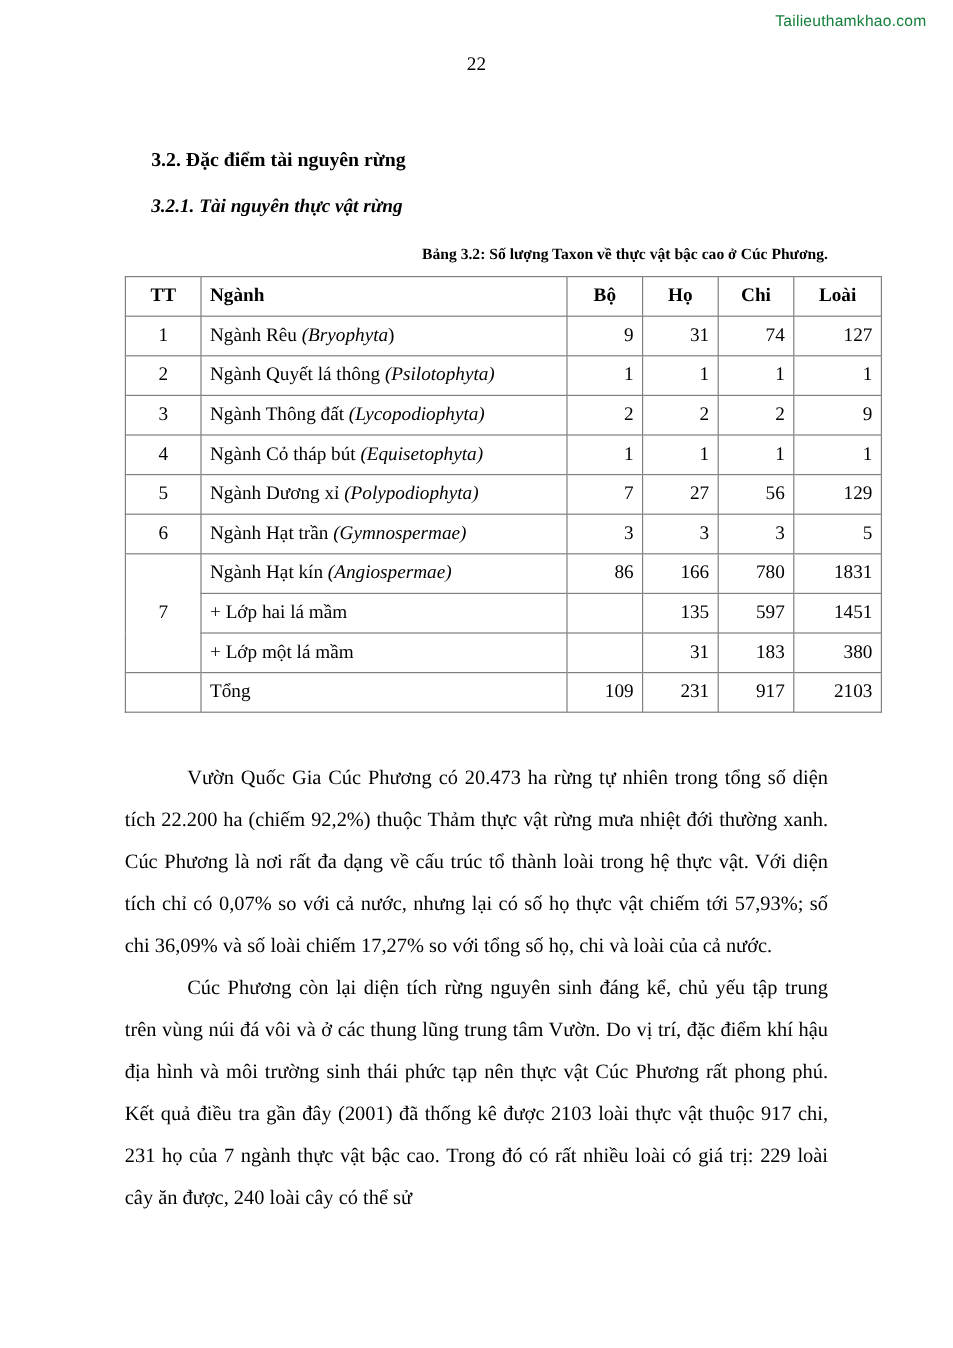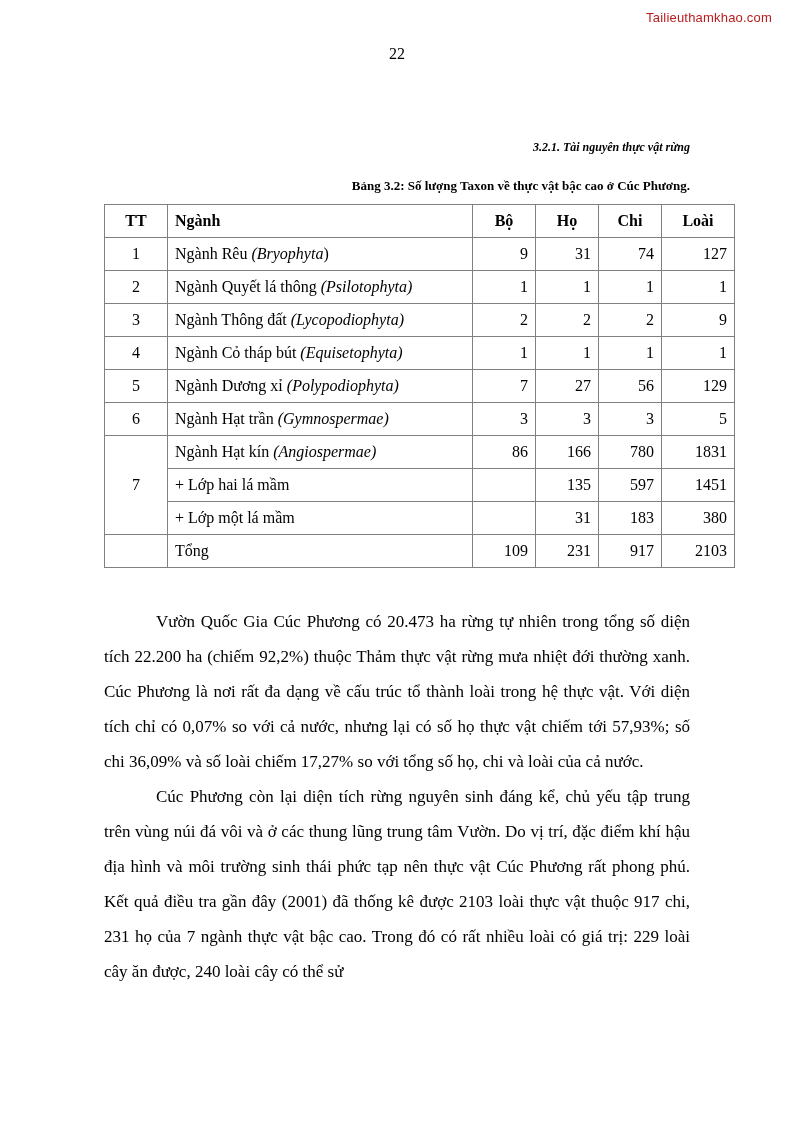--- a/index.html
+++ b/index.html
@@ -26,21 +26,21 @@
   }
 
   
   .watermark {
     position: absolute;
     top: 10px;
     right: 22px;
     font-family: "Liberation Sans", "DejaVu Sans", sans-serif;
     font-size: 13px;
     letter-spacing: 0.2px;
-    color: #b91c1c;
+    color: #15803d;
     white-space: nowrap;
     user-select: none;
   }
 
   
   .page-number {
     position: absolute;
     top: 44px;
     left: 0;
     width: 794px;
@@ -58,27 +58,26 @@
   }
 
   h2.heading {
     font-size: 16.5px;
     font-weight: bold;
     margin: 0 0 0 22px;
     padding: 0;
     line-height: 26px;
   }
   h3.subheading {
-    font-size: 12px;
+    font-size: 16px;
     font-weight: bold;
     font-style: italic;
     margin: 14px 0 0 22px;
     padding: 0;
     line-height: 26px;
-    text-align: right;
   }
 
   .table-caption {
     font-size: 13px;
     font-weight: bold;
     text-align: right;
     margin: 14px 0 6px 0;
     line-height: 24px;
     padding-left: 28px;
   }
@@ -137,20 +136,21 @@
 <body>
 
 <div class="page">
 
   <div class="watermark">Tailieuthamkhao.com</div>
 
   <div class="page-number">22</div>
 
   <div class="content">
 
+    <h2 class="heading">3.2. Đặc điểm tài nguyên rừng</h2>
     <h3 class="subheading">3.2.1. Tài nguyên thực vật rừng</h3>
 
     <div class="table-caption">Bảng 3.2: Số lượng Taxon về thực vật bậc cao ở Cúc Phương.</div>
 
     <table class="taxon">
       <thead>
         <tr>
           <th class="col-tt">TT</th>
           <th class="col-name">Ngành</th>
           <th class="col-num">Bộ</th>

